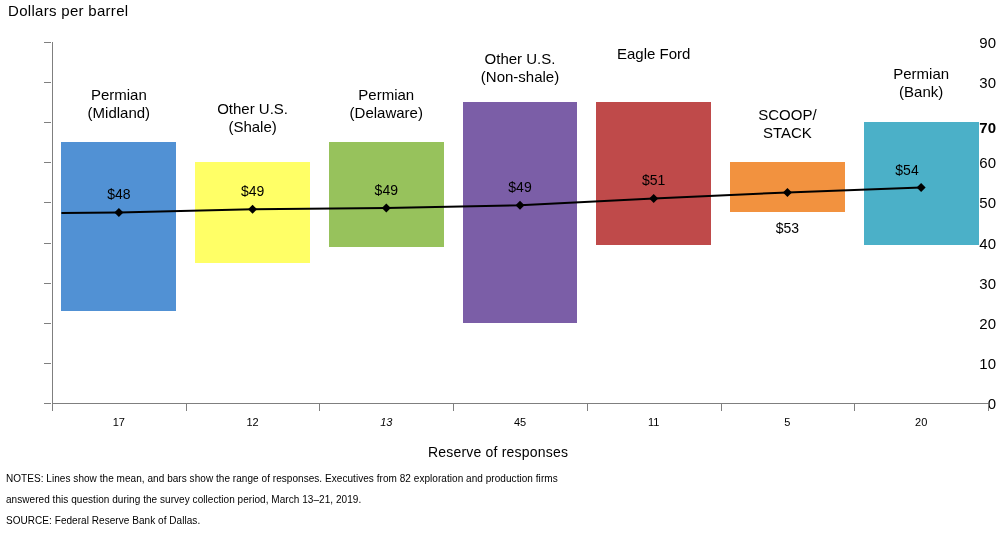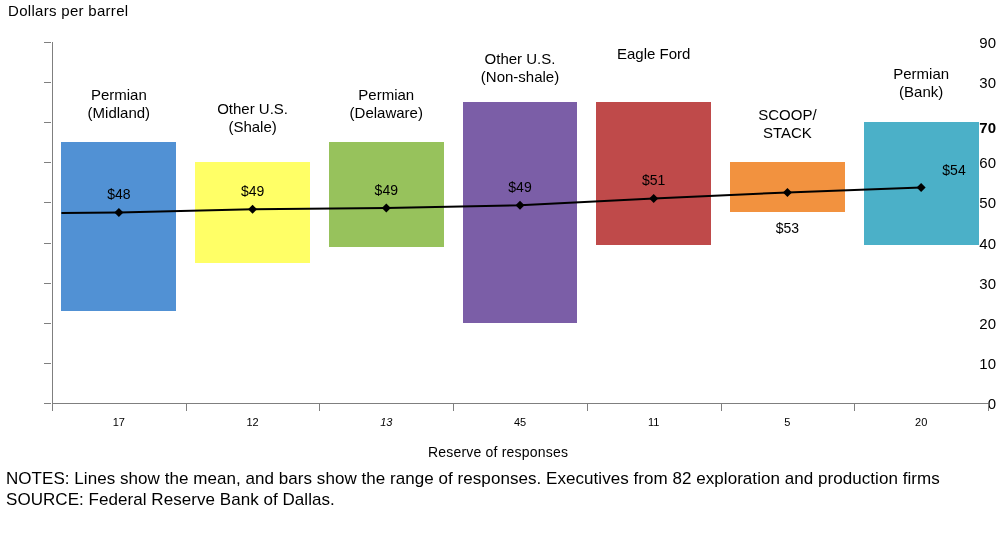--- a/index.html
+++ b/index.html
@@ -109,21 +109,21 @@
     top: 0;
     width: 996px;
     height: 534px;
     pointer-events: none;
   }
   .footnotes {
     position: absolute;
     left: 6px;
     top: 468px;
     width: 980px;
-    font-size: 17px;
+    font-size: 10px;
     line-height: 21px;
     letter-spacing: 0.05px;
   }
   .footnotes div { white-space: nowrap; }
 </style>
 </head>
 <body>
 
 <div id="root">
 
@@ -192,21 +192,21 @@
         <div>(Bank)</div>
       </div>
     </div>
   <div id="meanlabels">
       <div class="mean-label" style="left: 118.857px; top: 186.472px;">$48</div>
       <div class="mean-label" style="left: 252.571px; top: 183.263px;">$49</div>
       <div class="mean-label" style="left: 386.286px; top: 182.06px;">$49</div>
       <div class="mean-label" style="left: 520px; top: 179.252px;">$49</div>
       <div class="mean-label" style="left: 653.714px; top: 172.433px;">$51</div>
       <div class="mean-label" style="left: 787.429px; top: 178px; margin-top: 42px;">$53</div>
-      <div class="mean-label" style="left: 954px; top: 161.603px; text-align: right;">$54</div>
+      <div class="mean-label" style="left: 907px; top: 161.603px; text-align: right;">$54</div>
     </div>
   <div id="xticks">
       <div class="xtick-mark" style="left: 52px;"></div>
       <div class="xtick-mark" style="left: 186px;"></div>
       <div class="xtick-mark" style="left: 319px;"></div>
       <div class="xtick-mark" style="left: 453px;"></div>
       <div class="xtick-mark" style="left: 587px;"></div>
       <div class="xtick-mark" style="left: 721px;"></div>
       <div class="xtick-mark" style="left: 854px;"></div>
       <div class="xtick-mark" style="left: 988px;"></div>
@@ -227,16 +227,17 @@
       <polygon points="520,200.75222222222226 524.5,205.25222222222226 520,209.75222222222226 515.5,205.25222222222226" fill="#000000"></polygon>
       <polygon points="653.7142857142858,193.93333333333334 658.2142857142858,198.43333333333334 653.7142857142858,202.93333333333334 649.2142857142858,198.43333333333334" fill="#000000"></polygon>
       <polygon points="787.4285714285716,187.91666666666666 791.9285714285716,192.41666666666666 787.4285714285716,196.91666666666666 782.9285714285716,192.41666666666666" fill="#000000"></polygon>
       <polygon points="921.1428571428572,183.10333333333332 925.6428571428572,187.60333333333332 921.1428571428572,192.10333333333332 916.6428571428572,187.60333333333332" fill="#000000"></polygon>
     </svg>
 
   <div class="axis-title-x">Reserve of responses</div>
 
   <div class="footnotes">
     <div>NOTES: Lines show the mean, and bars show the range of responses. Executives from 82 exploration and production firms</div>
+    <div>answered this question during the survey collection period, March 13–21, 2019.</div>
     <div>SOURCE: Federal Reserve Bank of Dallas.</div>
   </div>
 
 </div>
 
 </body></html>

